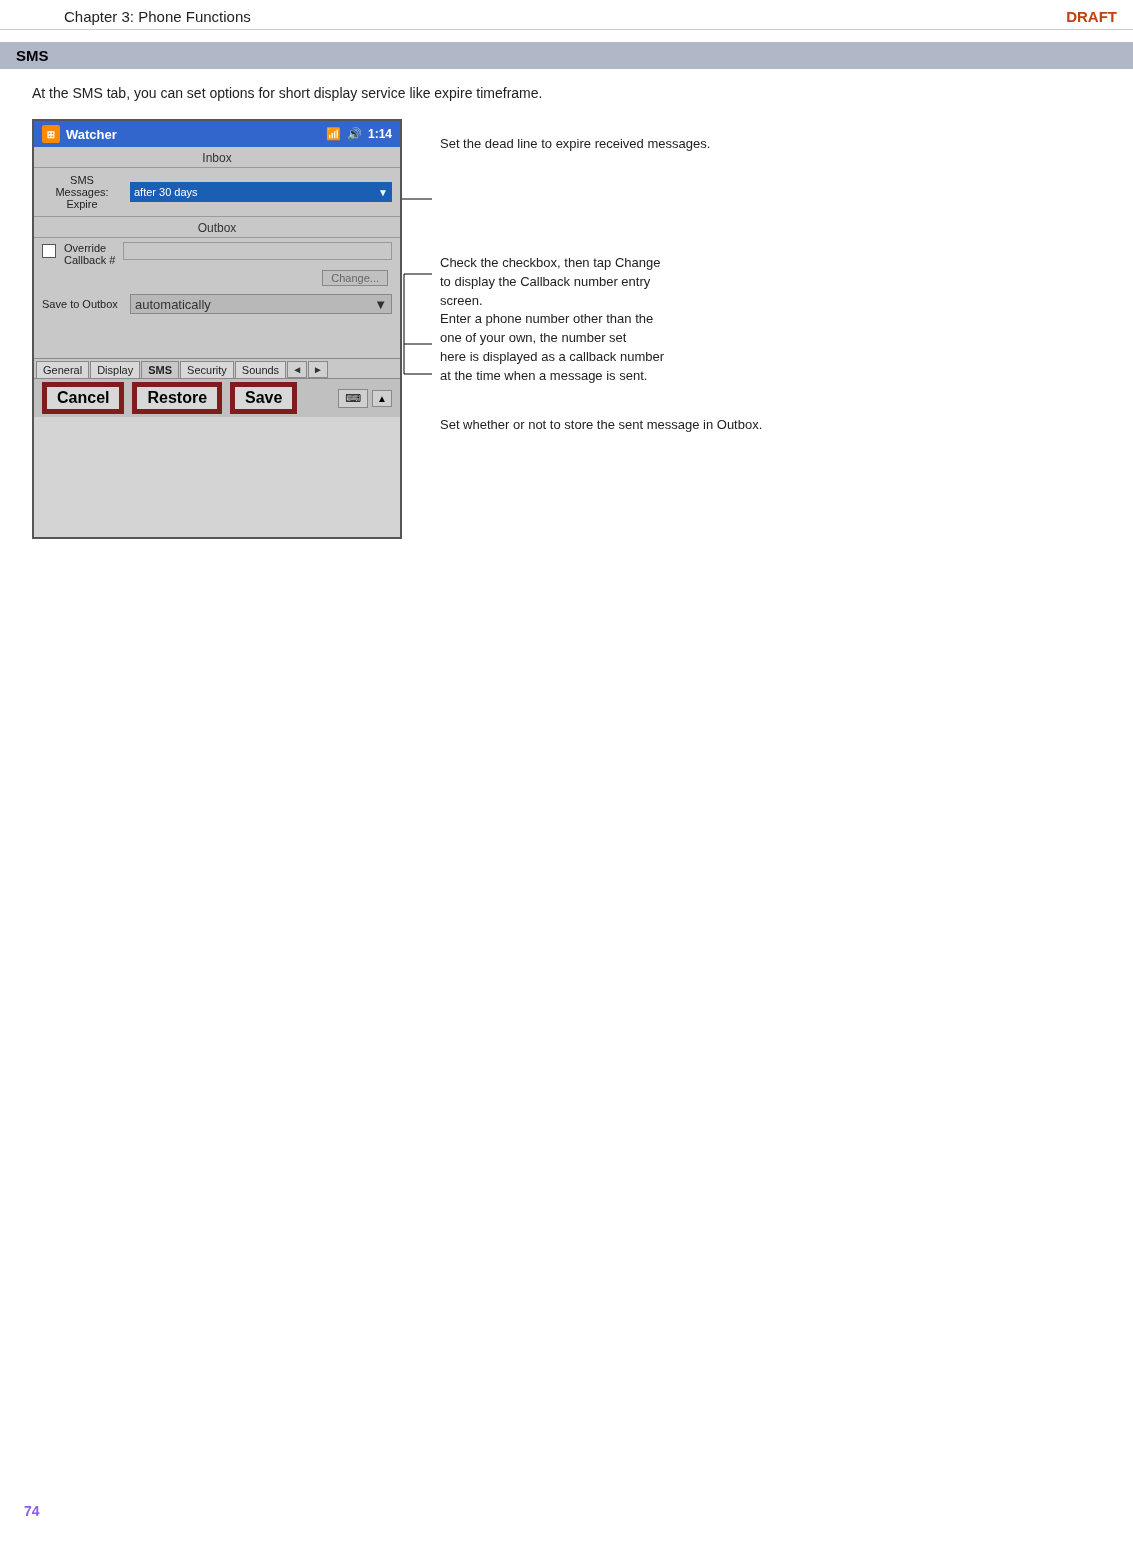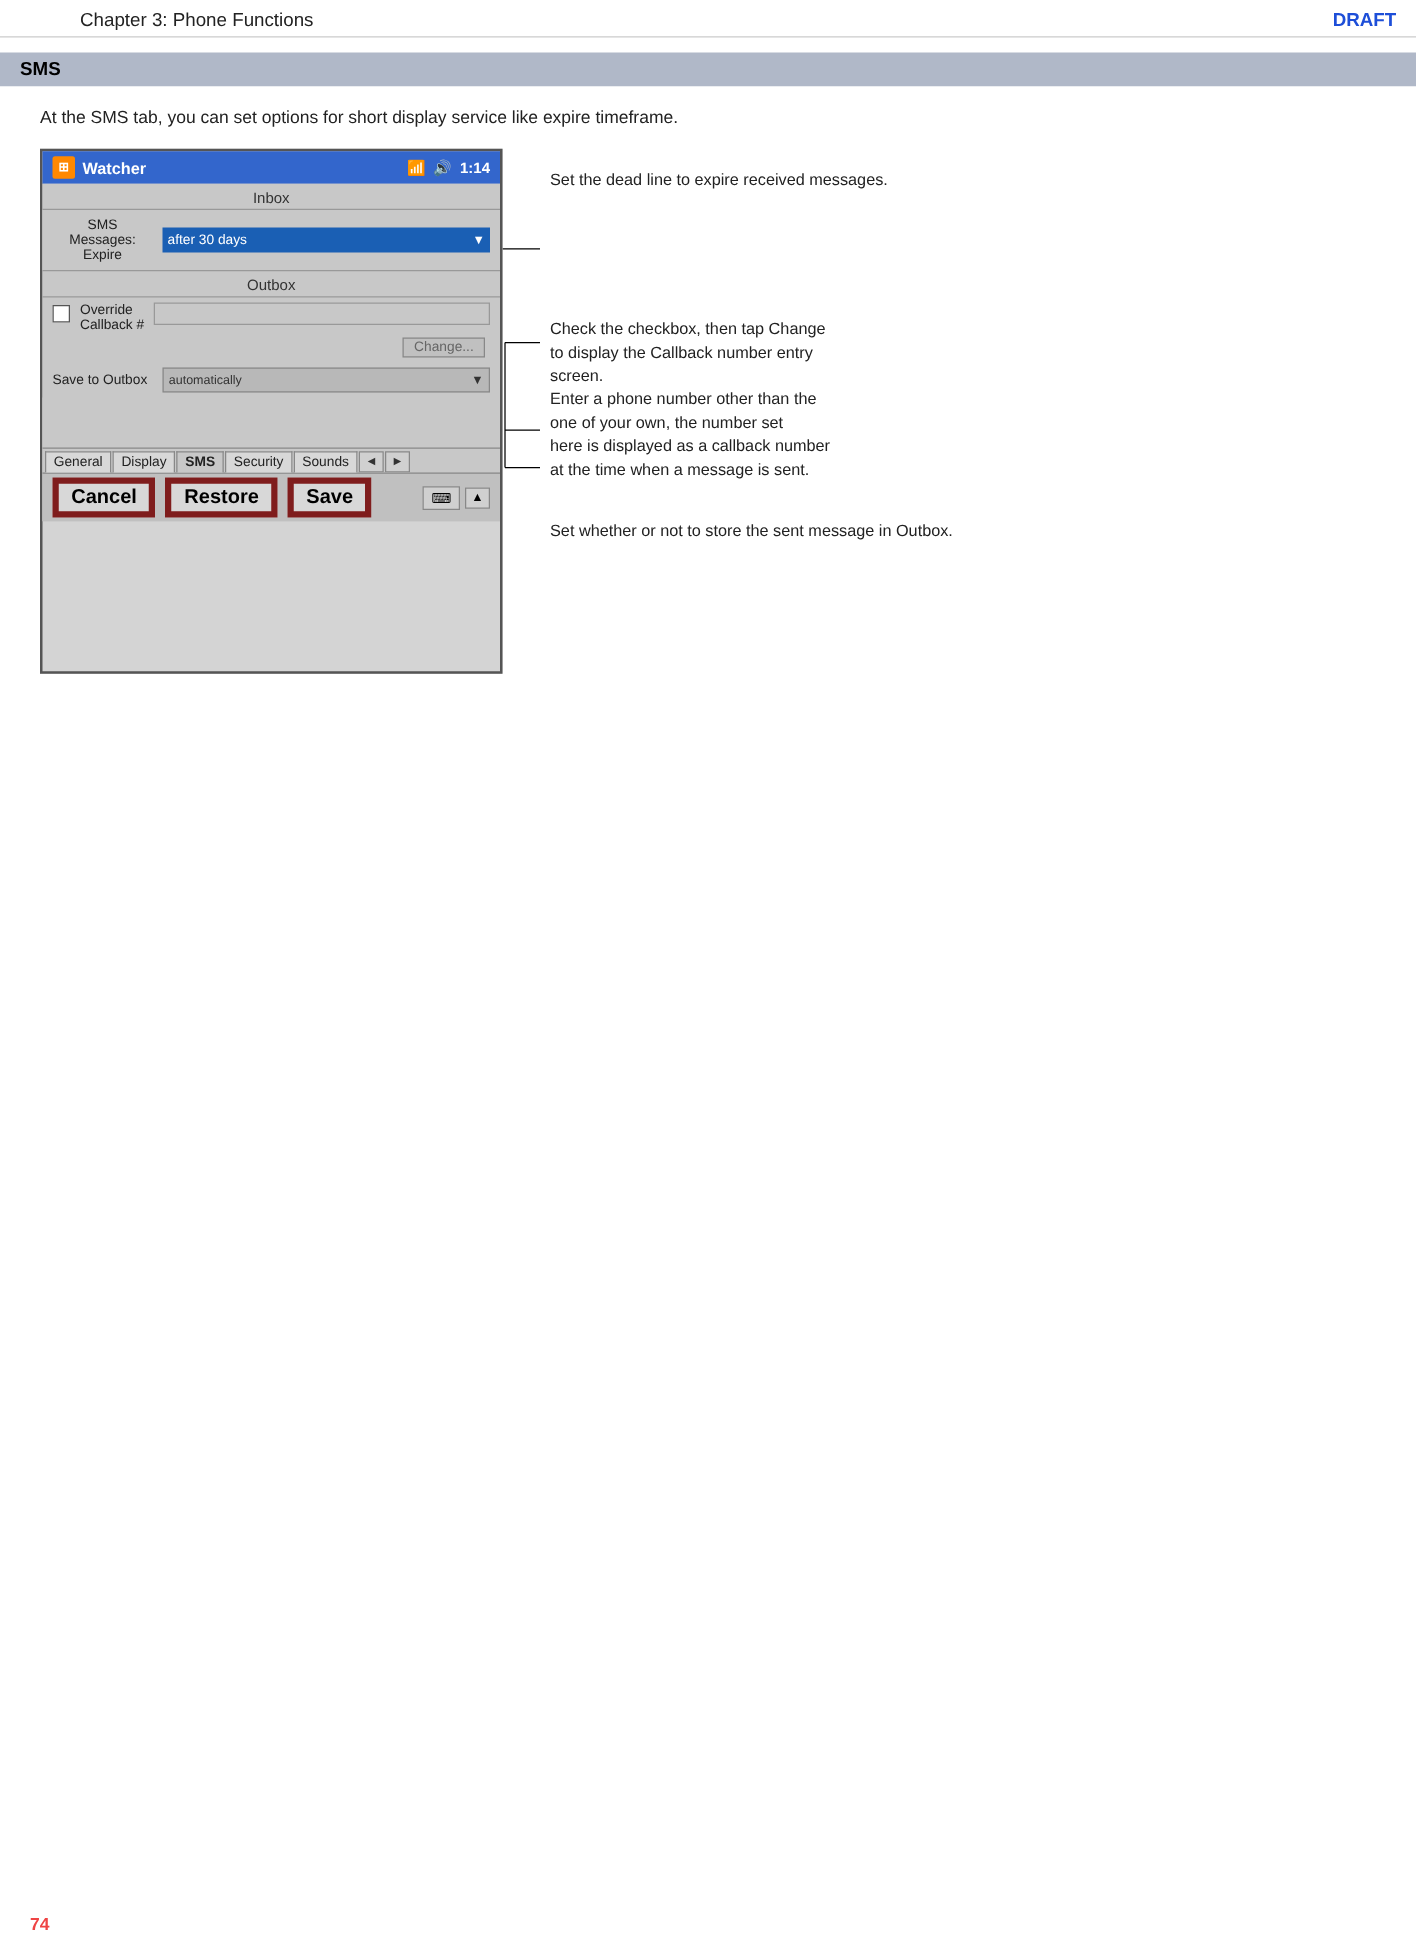--- a/index.html
+++ b/index.html
@@ -22,21 +22,21 @@
     }
     .chapter-title {
       font-size: 15px;
       font-weight: normal;
       color: #222;
       margin-left: 48px;
     }
     .draft-label {
       font-size: 15px;
       font-weight: bold;
-      color: #1d4ed8;
+      color: #c2410c;
     }
 
     
     .section-bar {
       background: #b0b8c8;
       padding: 5px 16px;
       margin-top: 12px;
     }
     .section-title {
       font-size: 15px;
@@ -143,21 +143,21 @@
       height: 20px;
     }
     .phone-dropdown-arrow {
       color: #fff;
       font-size: 10px;
     }
     .phone-dropdown-gray {
       flex: 1;
       background: #b8b8b8;
       color: #333;
-      font-size: 10px;
+      font-size: 13px;
       padding: 2px 4px;
       display: flex;
       justify-content: space-between;
       align-items: center;
       height: 20px;
       border: 1px solid #888;
     }
 
     .phone-divider {
       border: none;
@@ -268,25 +268,25 @@
     .phone-up-btn {
       background: #d0d0d0;
       border: 1px solid #888;
       font-size: 10px;
       padding: 2px 4px;
     }
 
     
     .page-number {
       position: absolute;
-      bottom: 4px;
+      bottom: 32px;
       left: 24px;
       font-size: 14px;
       font-weight: bold;
-      color: #ef4444;
+      color: #8b5cf6;
     }
 
     .callout-item {
       display: flex;
       flex-direction: row;
       align-items: flex-start;
       margin-bottom: 20px;
     }
     .callout-item-text {
       font-size: 13px;

